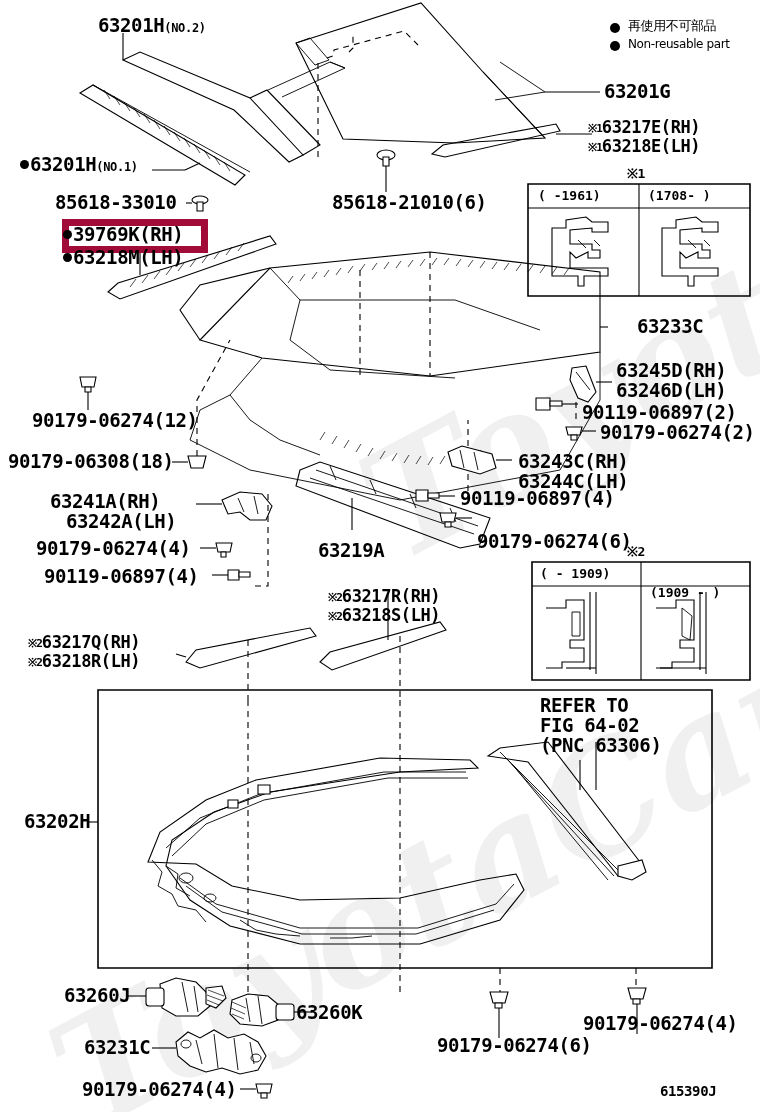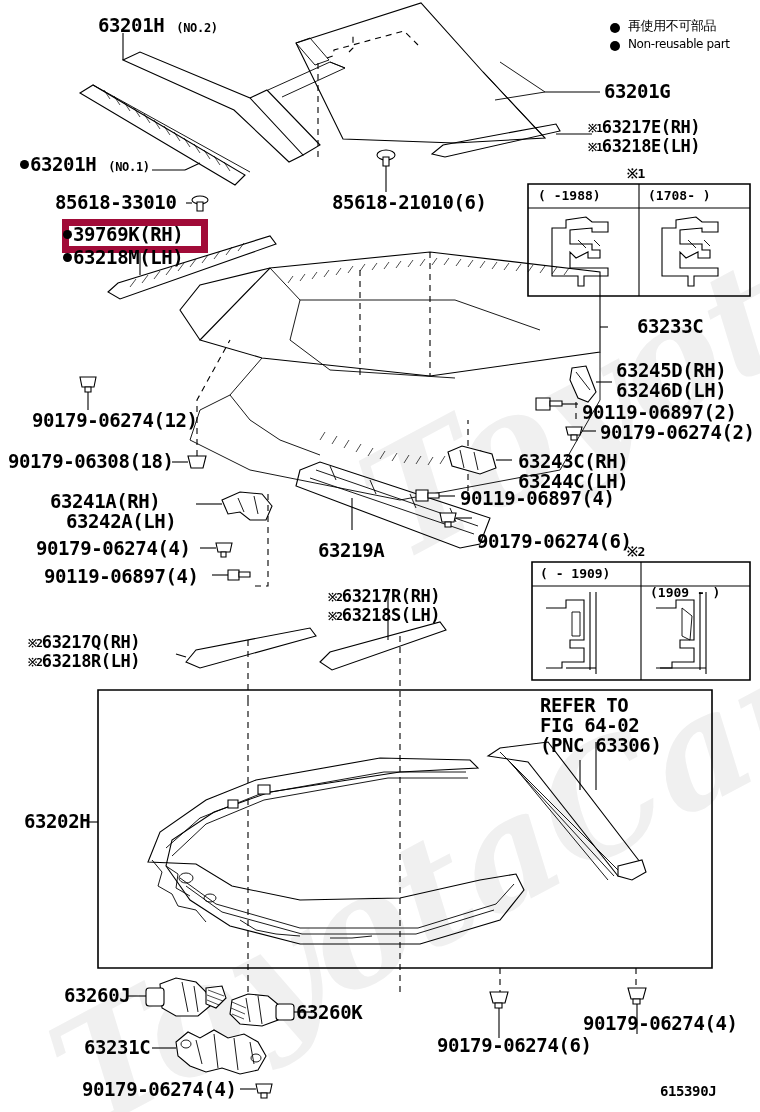--- a/index.html
+++ b/index.html
@@ -28,21 +28,21 @@
   .lbl{
     position:absolute;
     color:#000;
     white-space:nowrap;
     font-weight:bold;
     letter-spacing:-0.4px;
     line-height:1.02;
   }
   .pn   {font-size:19px;}
   .pn-s {font-size:17px;}
-  .sub  {font-size:12px;font-weight:bold;letter-spacing:-0.3px;padding-left:12px;}
+  .sub  {font-size:12px;font-weight:bold;letter-spacing:-0.3px;}
   .jp{font-family:"DejaVu Sans","Liberation Sans",sans-serif;font-size:13px;font-weight:normal;}
   .en{font-family:"DejaVu Sans","Liberation Sans",sans-serif;font-size:12px;font-weight:normal;}
   .code{font-size:13px;font-weight:bold;letter-spacing:0px;}
   
   .dot{
     display:inline-block;width:9px;height:9px;border-radius:50%;
     background:#000;vertical-align:2px;margin-right:1px;
   }
   .refmark{font-size:11px;font-weight:bold;vertical-align:1px;letter-spacing:-1px;}
   
@@ -480,21 +480,21 @@
   <div class="lbl pn" style="left:64px;top:986px;">63260J</div>
   <div class="lbl pn" style="left:296px;top:1003px;">63260K</div>
   <div class="lbl pn" style="left:84px;top:1038px;">63231C</div>
   <div class="lbl pn" style="left:82px;top:1080px;">90179-06274(4)</div>
   <div class="lbl pn" style="left:437px;top:1036px;">90179-06274(6)</div>
   <div class="lbl pn" style="left:583px;top:1014px;">90179-06274(4)</div>
 
   <div class="lbl" style="left:627px;top:167px;font-size:13px;">※1</div>
   <div class="lbl" style="left:627px;top:545px;font-size:13px;">※2</div>
 
-  <div class="lbl code" style="left:538px;top:189px;">(      -1988)</div>
+  <div class="lbl code" style="left:538px;top:189px;">(      -1961)</div>
   <div class="lbl code" style="left:648px;top:189px;">(1708-      )</div>
 
   <div class="lbl code" style="left:540px;top:567px;">(   - 1909)</div>
   <div class="lbl code" style="left:650px;top:586px;">(1909 -    )</div>
 
   <div class="lbl" style="left:660px;top:1084px;font-size:14px;">615390J</div>
 
 </div>
 
 </body></html>

